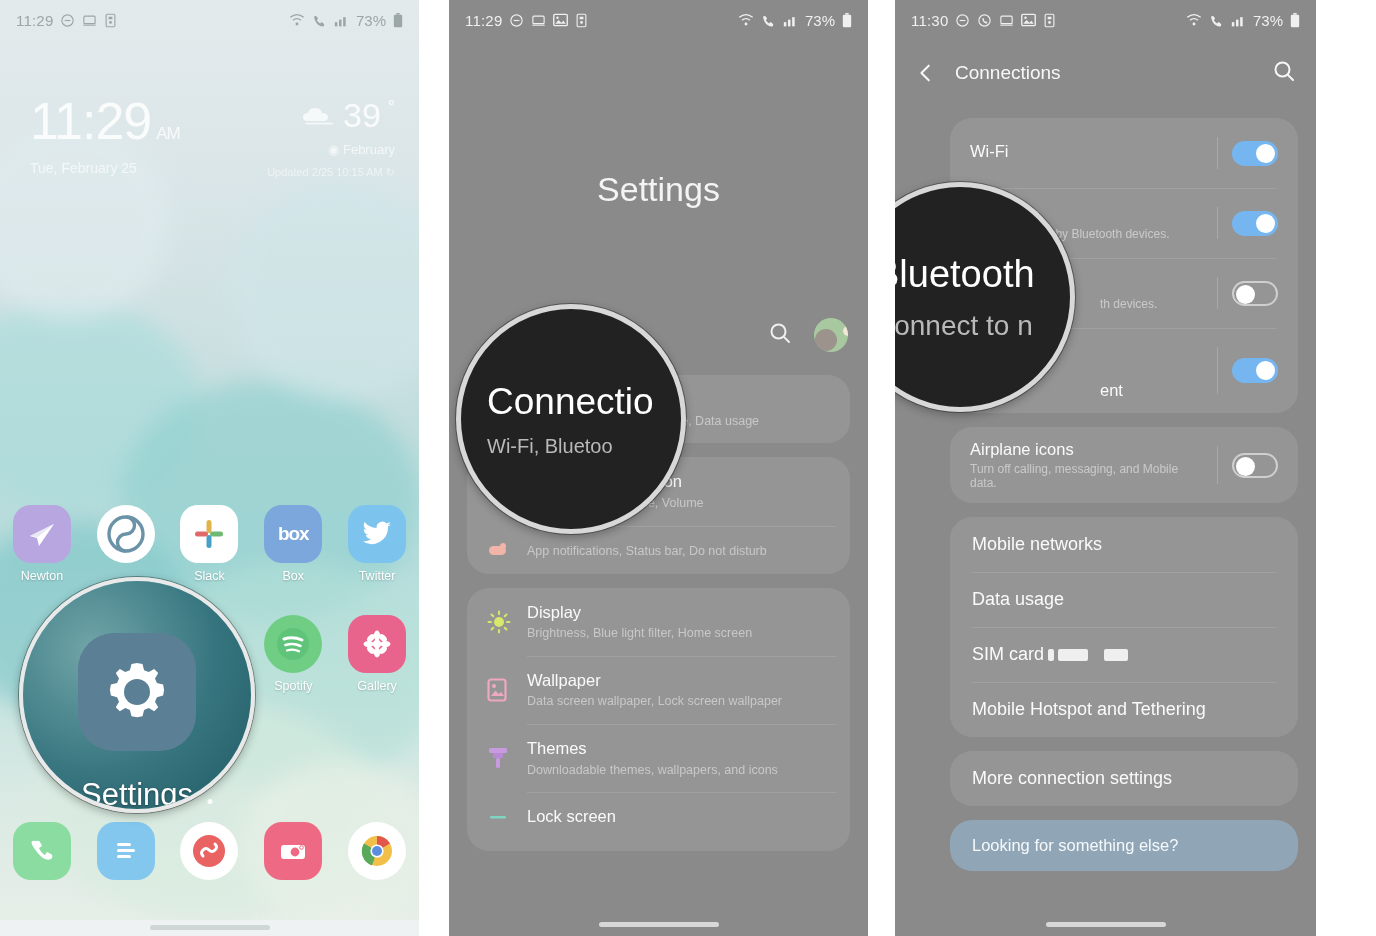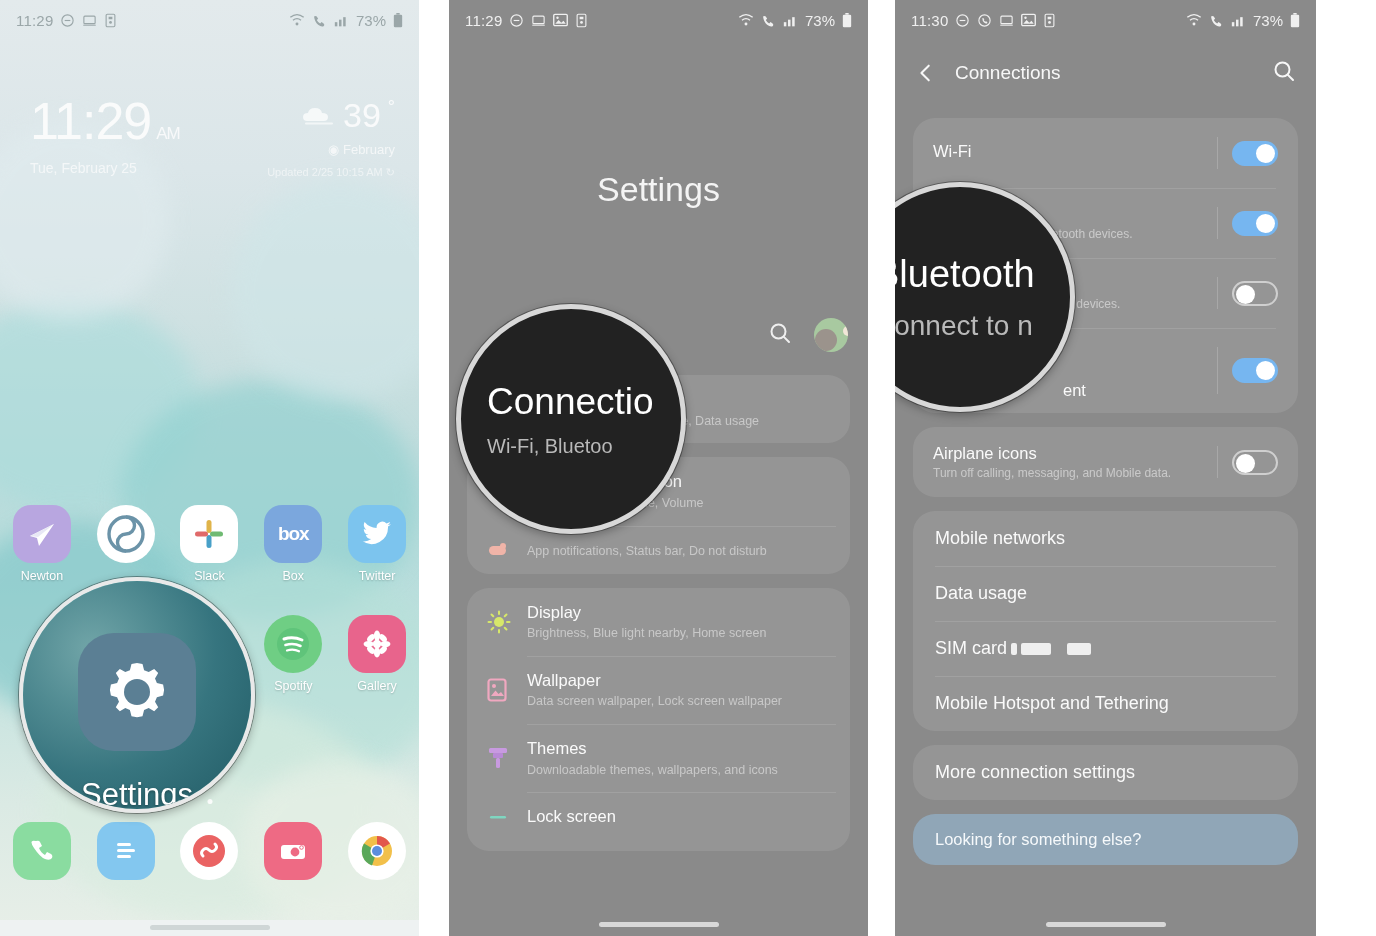--- a/index.html
+++ b/index.html
@@ -66,21 +66,21 @@
   .rowtxt{flex:1;min-width:0;}
   .rowtitle{font-size:16.5px;color:#fafafa;line-height:1.25;}
   .rowsub{font-size:12.5px;color:#dcdcdc;opacity:.72;margin-top:4px;line-height:1.25;}
   .settingslist{position:absolute;left:0;right:0;top:375px;}
 
   
   .apptitlebar{position:absolute;left:0;right:0;top:50px;height:46px;display:flex;align-items:center;
                padding:0 20px;box-sizing:border-box;color:#f7f7f7;}
   .apptitlebar .back{width:34px;display:flex;align-items:center;}
   .apptitlebar .ttl{font-size:19px;flex:1;padding-left:6px;}
-  .conlist{position:absolute;left:0;right:0;top:118px;}
+  .conlist{position:absolute;left:0;right:0;top:118px;padding-left:37px;}
   .trow{display:flex;align-items:center;padding:13px 20px;position:relative;min-height:44px;}
   .trow+.trow:before{content:"";position:absolute;left:22px;right:22px;top:0;height:1px;background:rgba(255,255,255,.12);}
   .trowtxt{flex:1;min-width:0;padding-right:14px;}
   .trowtitle{font-size:16.5px;color:#fafafa;}
   .trowsub{font-size:12px;color:#e2e2e2;opacity:.68;margin-top:3px;}
   .trowsub.blue{color:#9fc4e8;opacity:.85;}
   .sep{width:1px;align-self:stretch;background:rgba(255,255,255,.18);margin:6px 14px 6px 0;}
   .toggle{width:46px;height:25px;border-radius:13px;position:relative;flex:0 0 46px;}
   .toggle.on{background:#76b6f0;}
   .toggle.off{background:transparent;border:2px solid rgba(255,255,255,.55);box-sizing:border-box;}
@@ -489,21 +489,21 @@
                   <line x1="20" y1="12" x2="22.5" y2="12"></line>
                   <line x1="4.5" y1="4.5" x2="6.3" y2="6.3"></line>
                   <line x1="17.7" y1="17.7" x2="19.5" y2="19.5"></line>
                   <line x1="17.7" y1="6.3" x2="19.5" y2="4.5"></line>
                   <line x1="4.5" y1="19.5" x2="6.3" y2="17.7"></line>
                 </g>
               </svg>
           </div>
           <div class="rowtxt">
             <div class="rowtitle">Display</div>
-            <div class="rowsub">Brightness, Blue light nearby, Home screen</div>
+            <div class="rowsub">Brightness, Blue light filter, Home screen</div>
           </div>
         </div>
         <div class="row">
           <div class="rowico">
             <svg width="20" height="24" viewBox="0 0 20 24">
                 <rect x="1.5" y="1.5" width="17" height="21" rx="2.5" fill="none" stroke="#f0a8c0" stroke-width="2.2"></rect>
                 <circle cx="7" cy="8" r="2" fill="#f0a8c0"></circle>
                 <path d="M4 18 l4.5-5.5 3 3.5 2.5-2 3 4z" fill="#f0a8c0"></path>
               </svg>
           </div>

